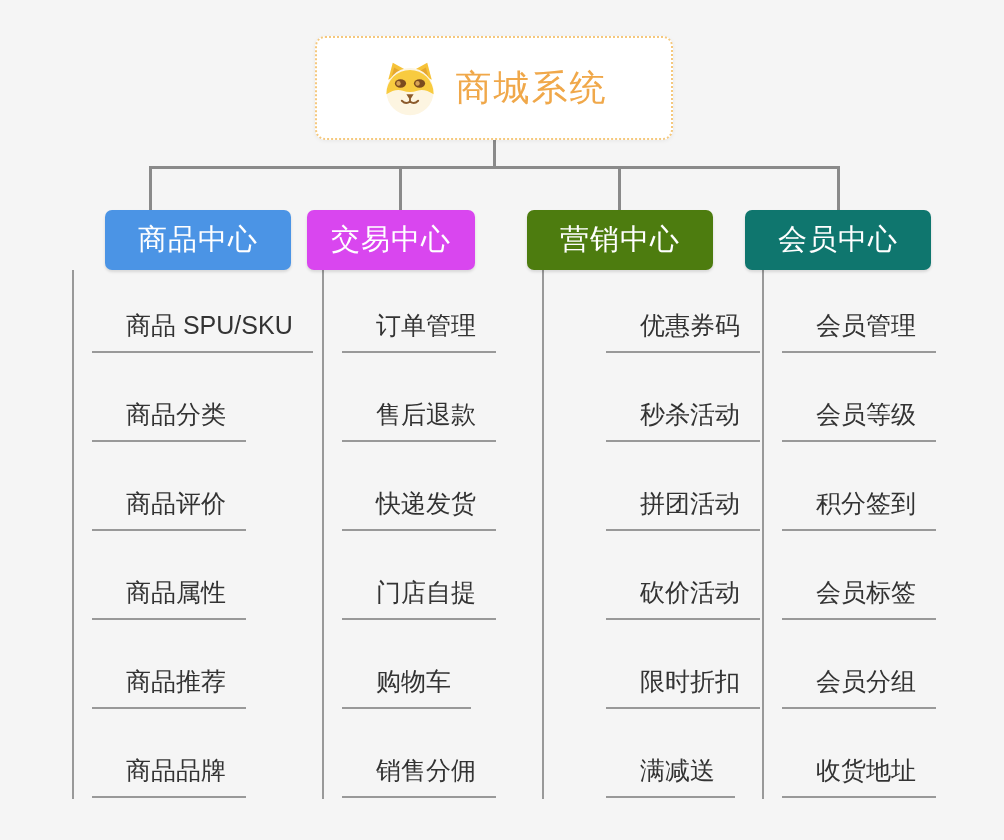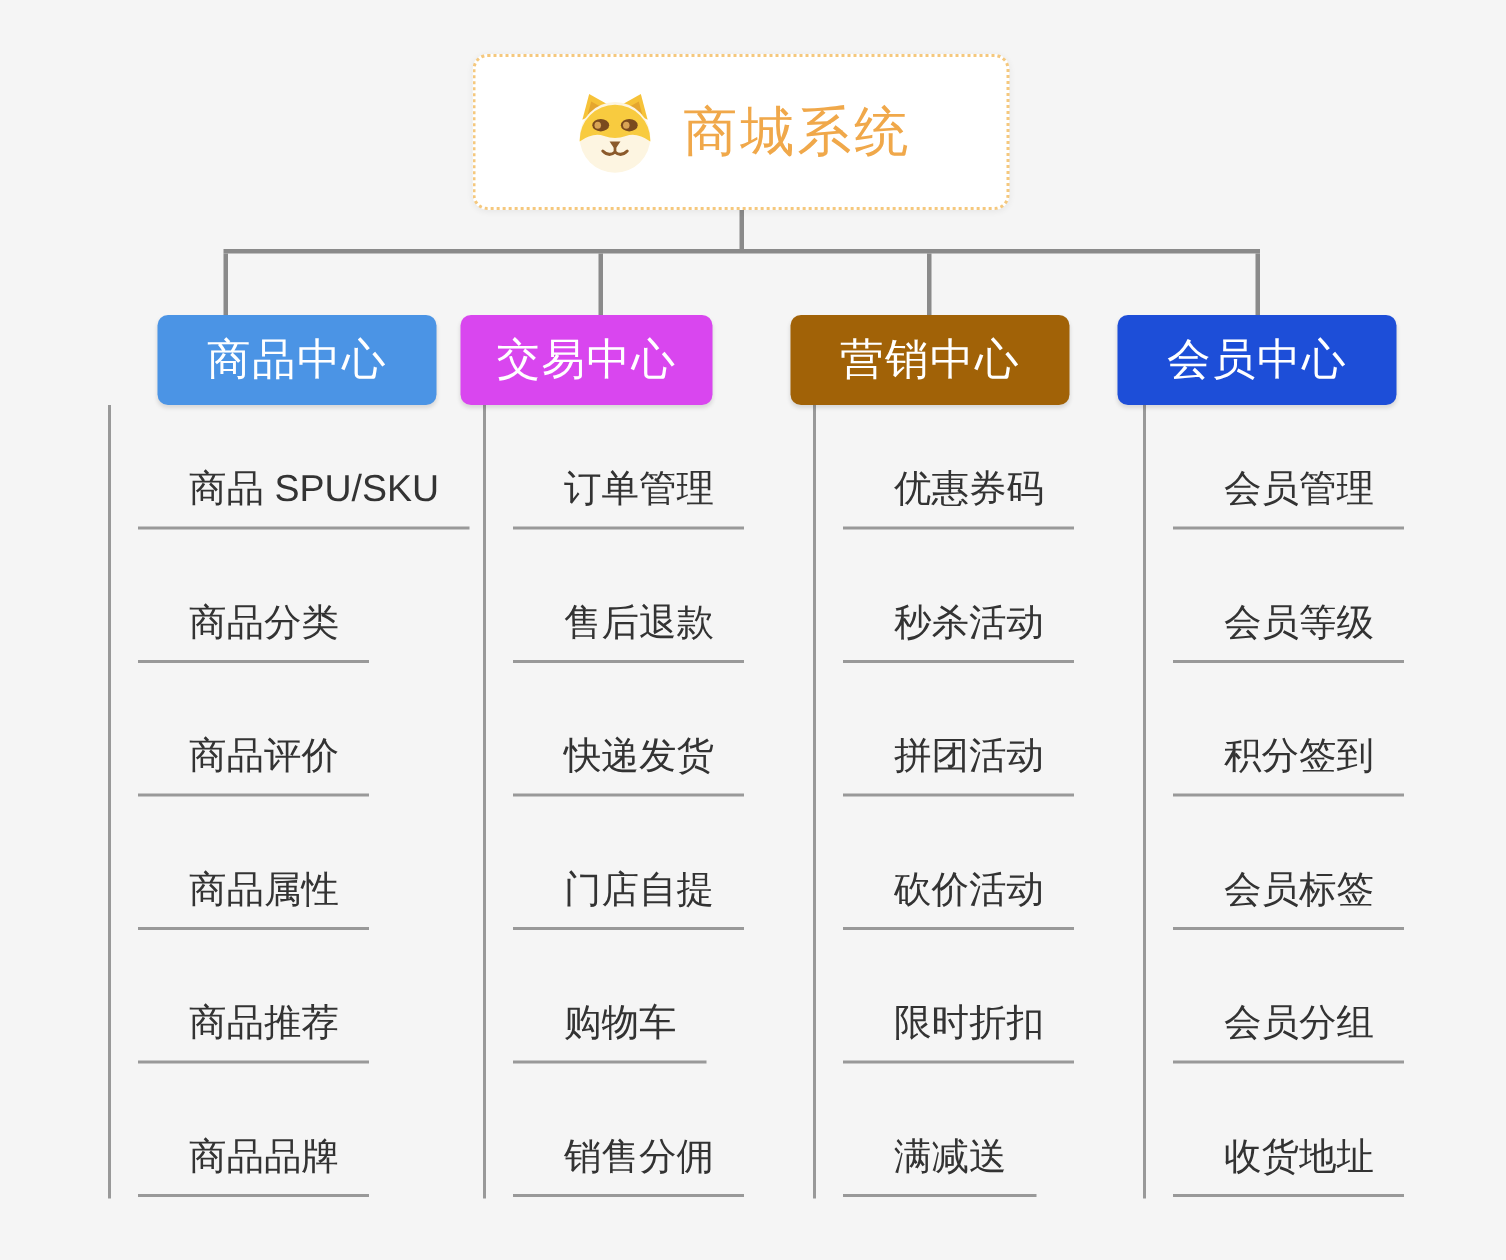--- a/index.html
+++ b/index.html
@@ -52,27 +52,27 @@
     border-radius:7px;
     color:#ffffff;
     font-size:29px;
     display:flex;align-items:center;justify-content:center;
     letter-spacing:1px;
     box-shadow:0 2px 3px rgba(0,0,0,0.12);
     cursor:pointer;
   }
   .branch-0{left:57px;background:#4B94E5;margin-left:48px;}
   .branch-1{left:307px;width:168px;background:#d946ef;}
-  .branch-2{left:527px;background:#a16207;text-align:right;}
-  .branch-3{left:745px;background:#1d4ed8;font-family:Liberation Serif, serif;}
+  .branch-2{left:527px;background:#4d7c0f;text-align:right;}
+  .branch-3{left:745px;background:#0f766e;font-family:Liberation Serif, serif;}
   
   .col{position:absolute;top:270px;width:240px;display:flex;flex-direction:column;}
   .col-0{left:72px;}
   .col-1{left:322px;}
-  .col-2{left:542px;}
+  .col-2{left:542px;padding-left:44px;}
   .col-3{left:762px;}
   .sub-item{height:89px;display:flex;align-items:flex-end;}
   .sub-item:first-child{height:83px;}
   .sub-label{
     font-size:25px;color:#333333;
     padding:0 20px 9px 34px;
     border-bottom:2px solid #999999;
     white-space:nowrap;
     width:fit-content;
     margin-left:20px;

